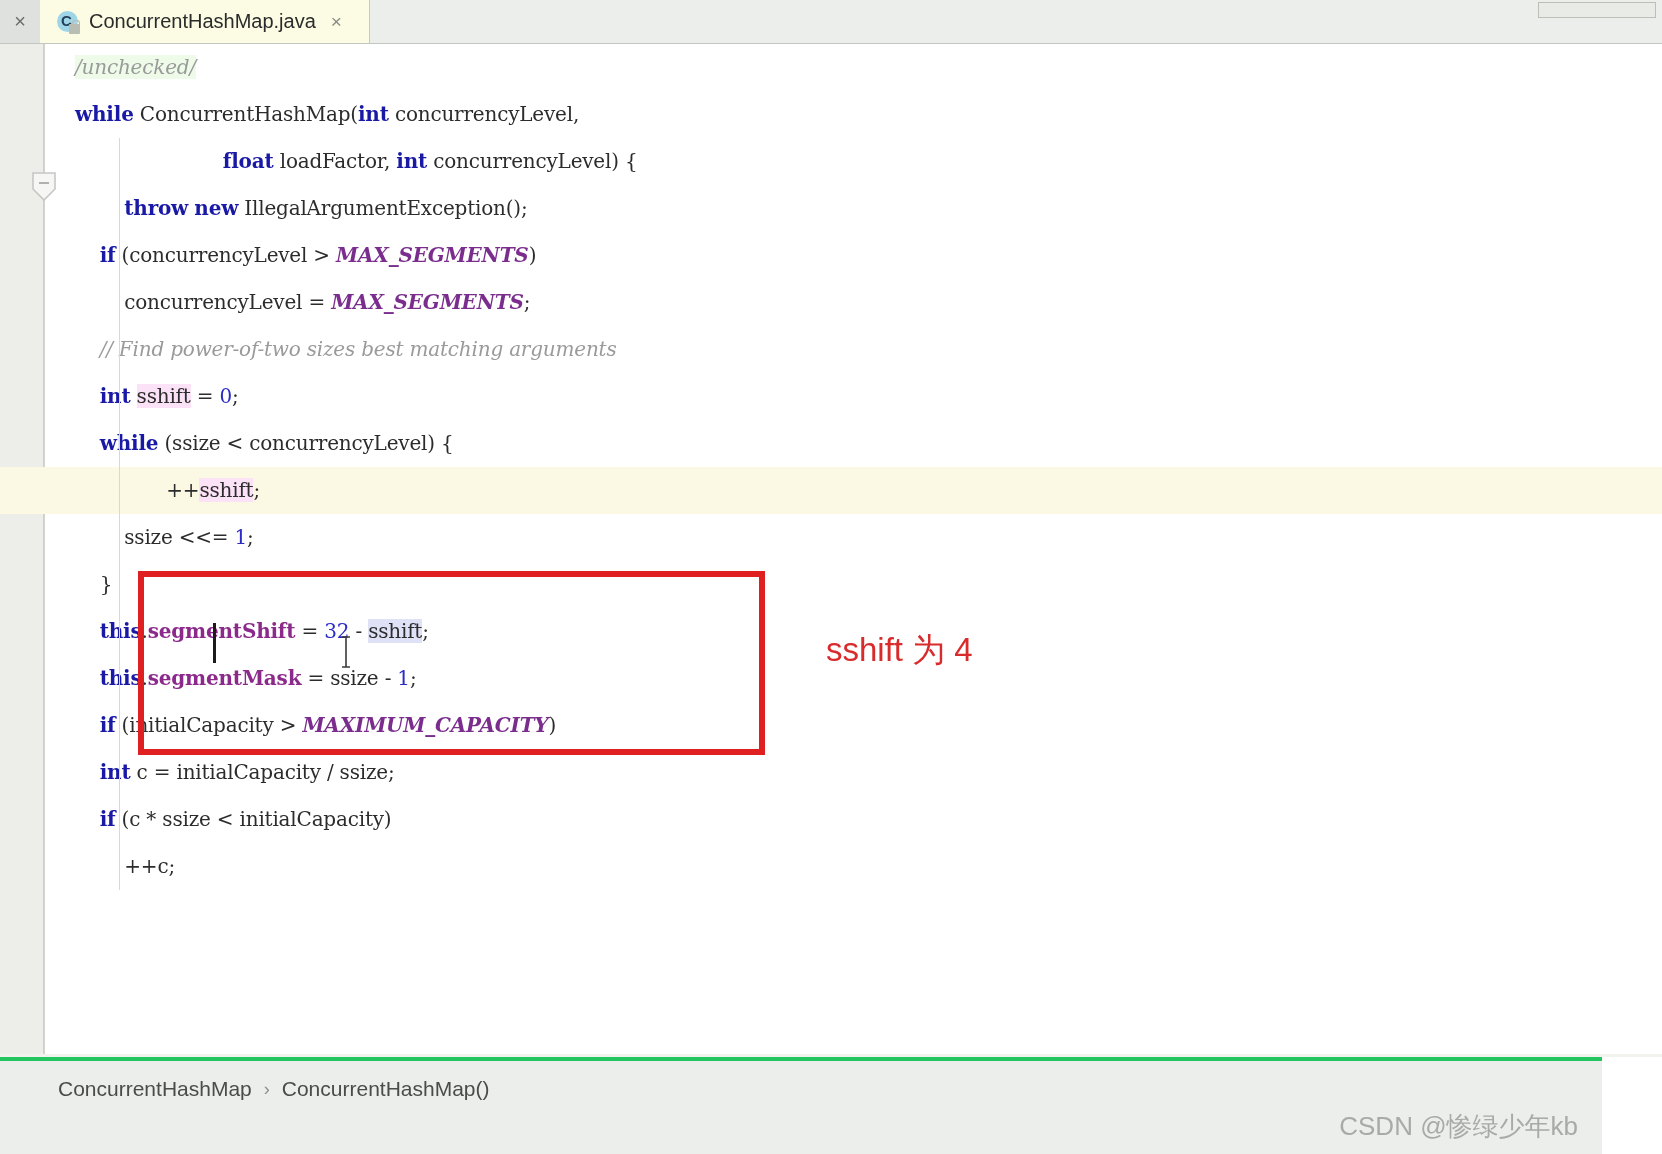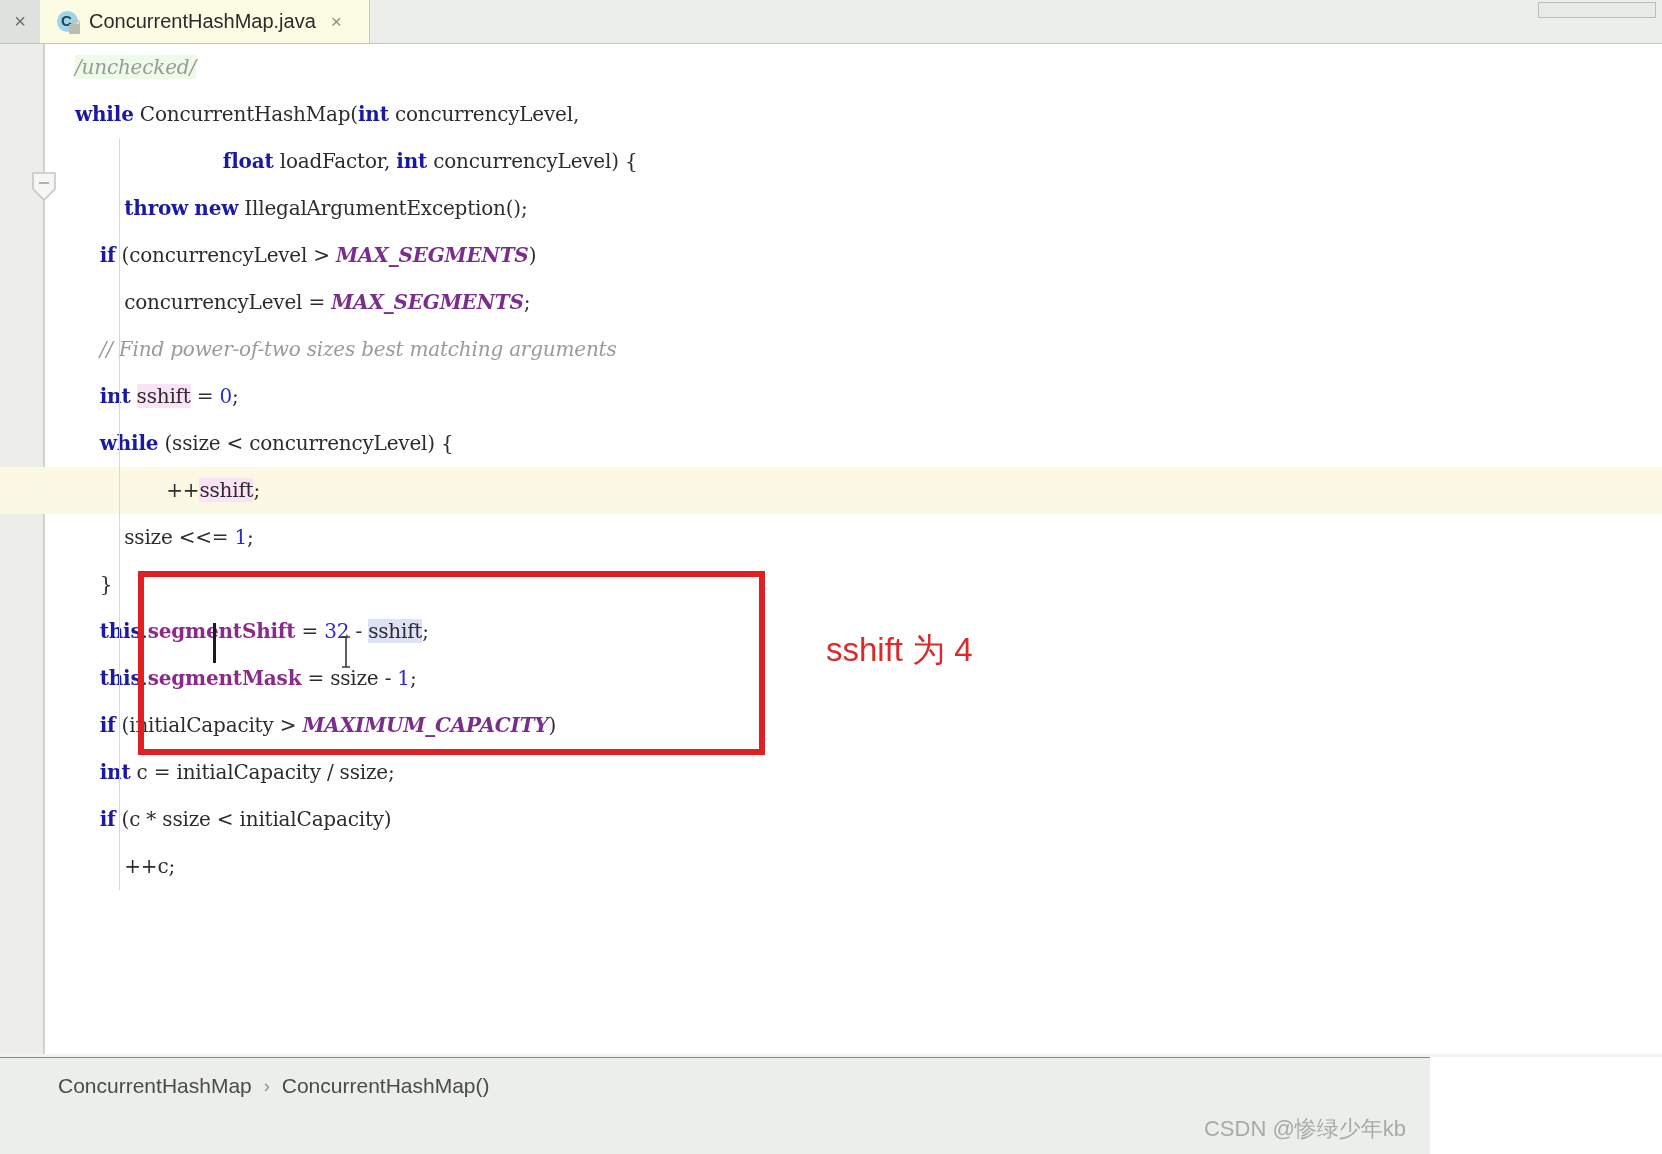--- a/index.html
+++ b/index.html
@@ -161,35 +161,35 @@
     left:826px; top:584px;
     font-family:"Liberation Sans", "DejaVu Sans", sans-serif;
     font-size:33px;
     color:#d92b2b;
     white-space:nowrap;
     z-index:5;
   }
 
   
   #breadcrumb{
-    position:absolute; left:0; bottom:0; width:1430px; height:97px;
+    position:absolute; left:0; bottom:0; width:1602px; height:97px;
     background:#eceeeb;
-    border-top:1px solid #22c55e;
+    border-top:4px solid #22c55e;
   }
   #crumb-inner{
     position:absolute; left:58px; top:16px;
     display:flex; align-items:center; gap:12px;
     font-family:"Liberation Sans", sans-serif;
     font-size:21px; color:#4b4b4b;
   }
   #crumb-sep{ color:#8d8d8d; font-size:18px; }
   #watermark{
     position:absolute; right:24px; bottom:10px;
     font-family:"Liberation Sans", "DejaVu Sans", sans-serif;
-    font-size:22px; color:#a8aaa6; white-space:nowrap;margin-top:30px;
+    font-size:26px; color:#a8aaa6; white-space:nowrap;margin-top:30px;
   }
   
   #bottom-strip{
     position:absolute; left:0; bottom:97px; width:1662px; height:3px;
     background:#f2f2ee;
   }
 </style>
 </head>
 <body>
 

